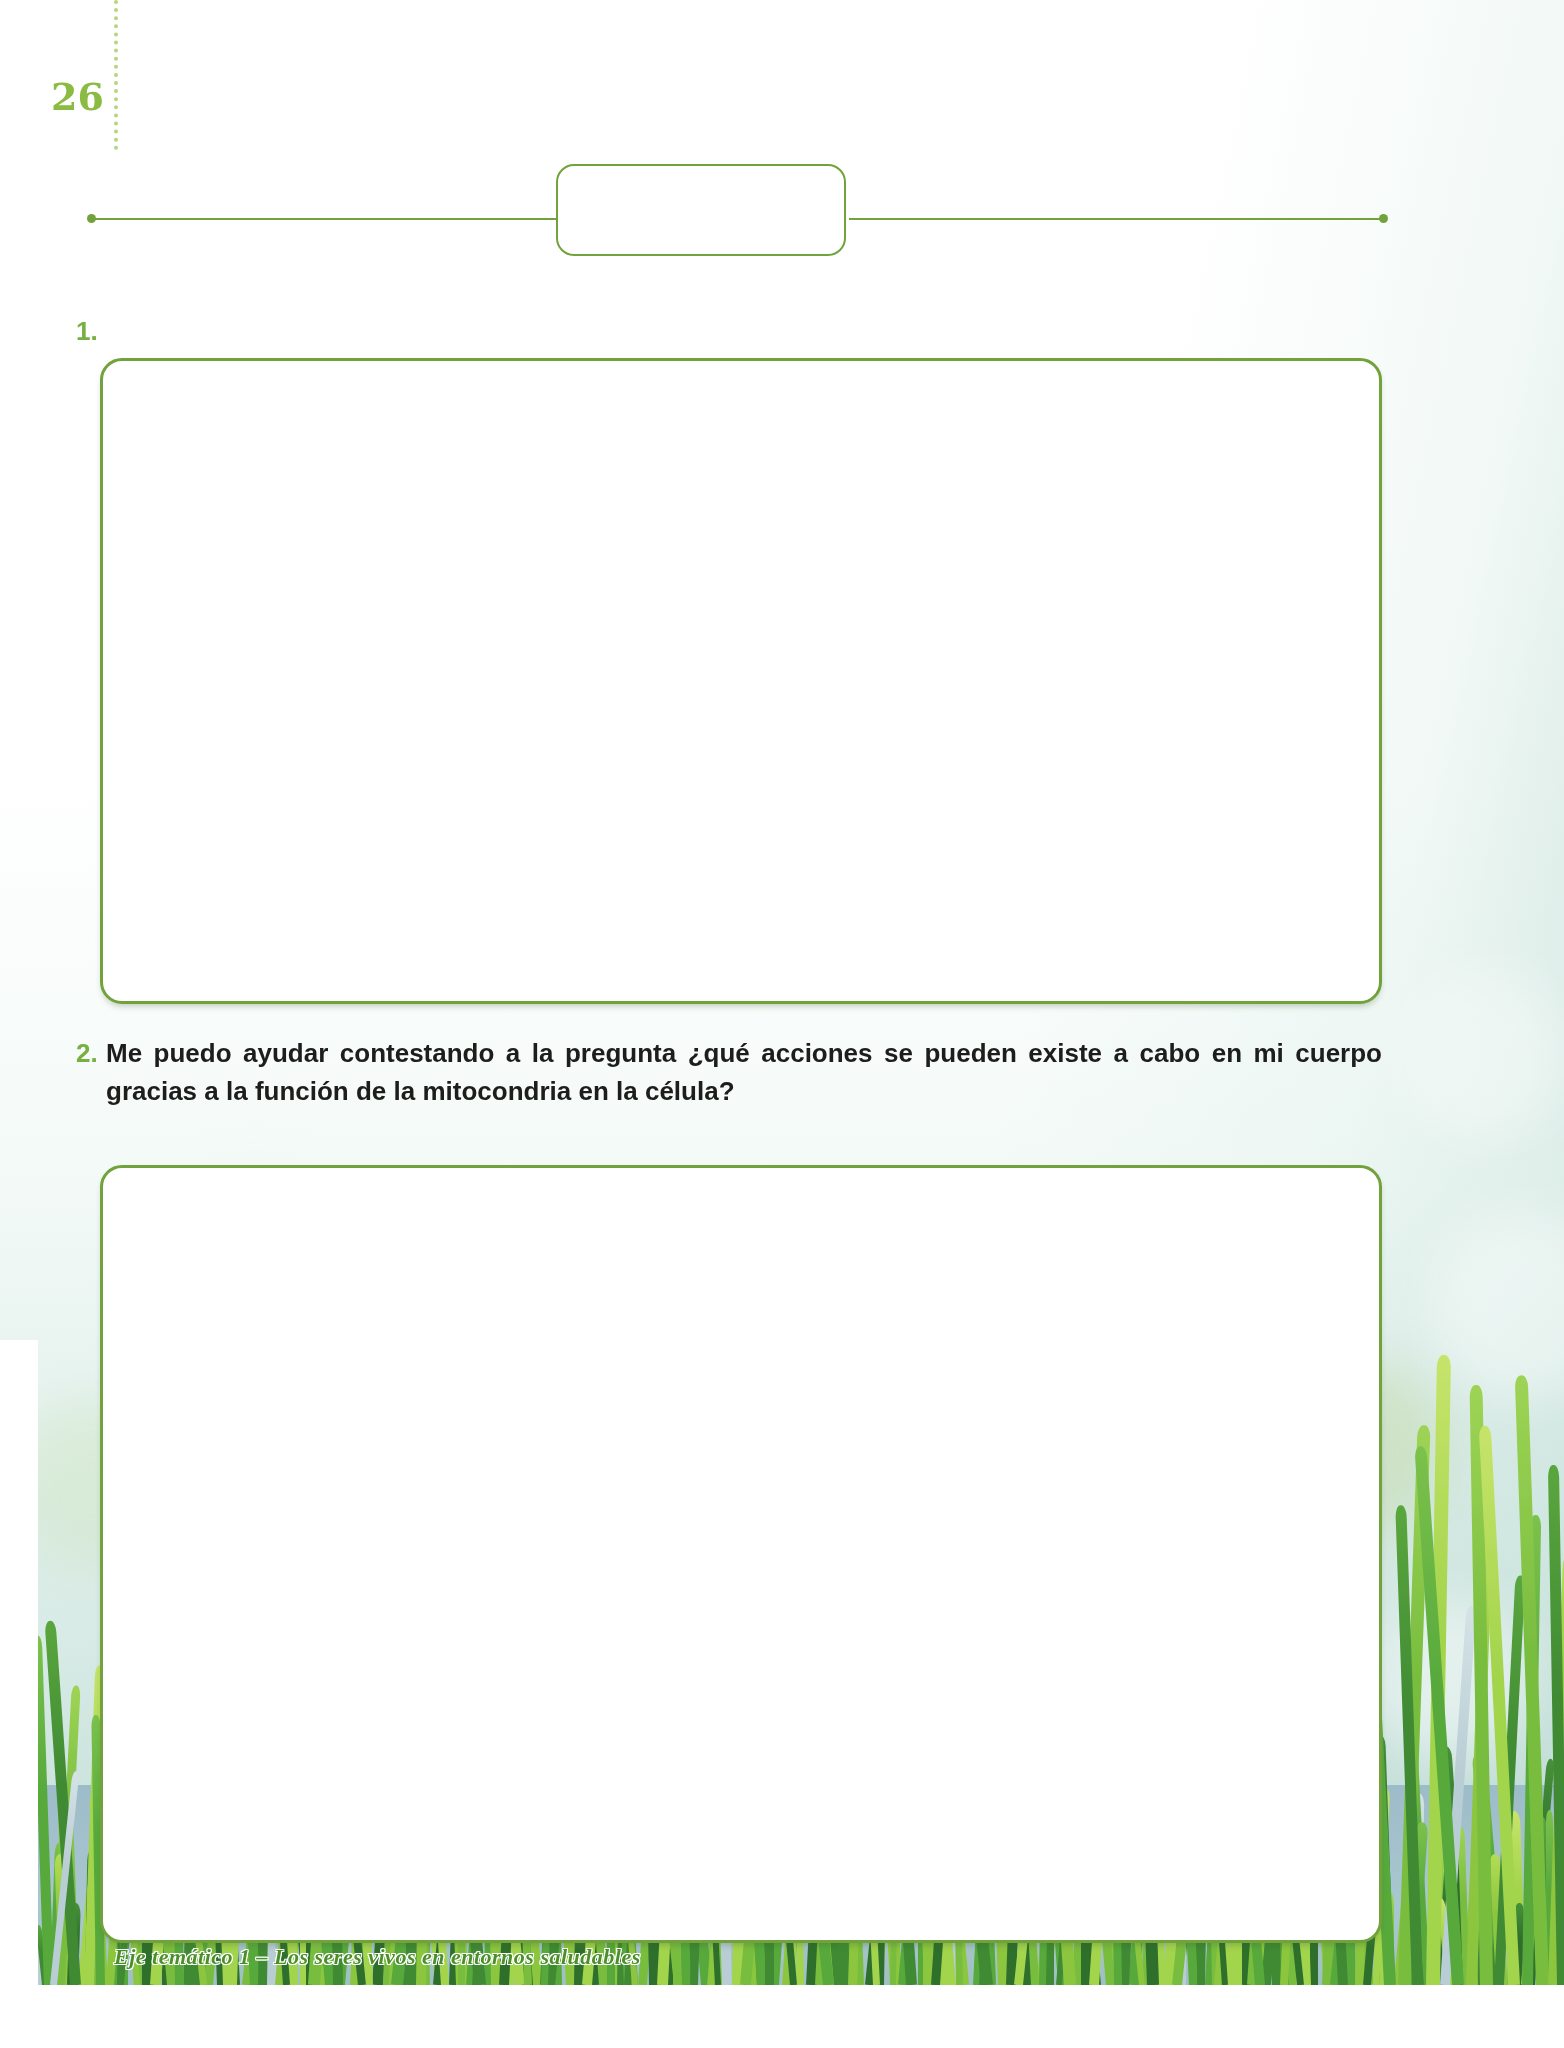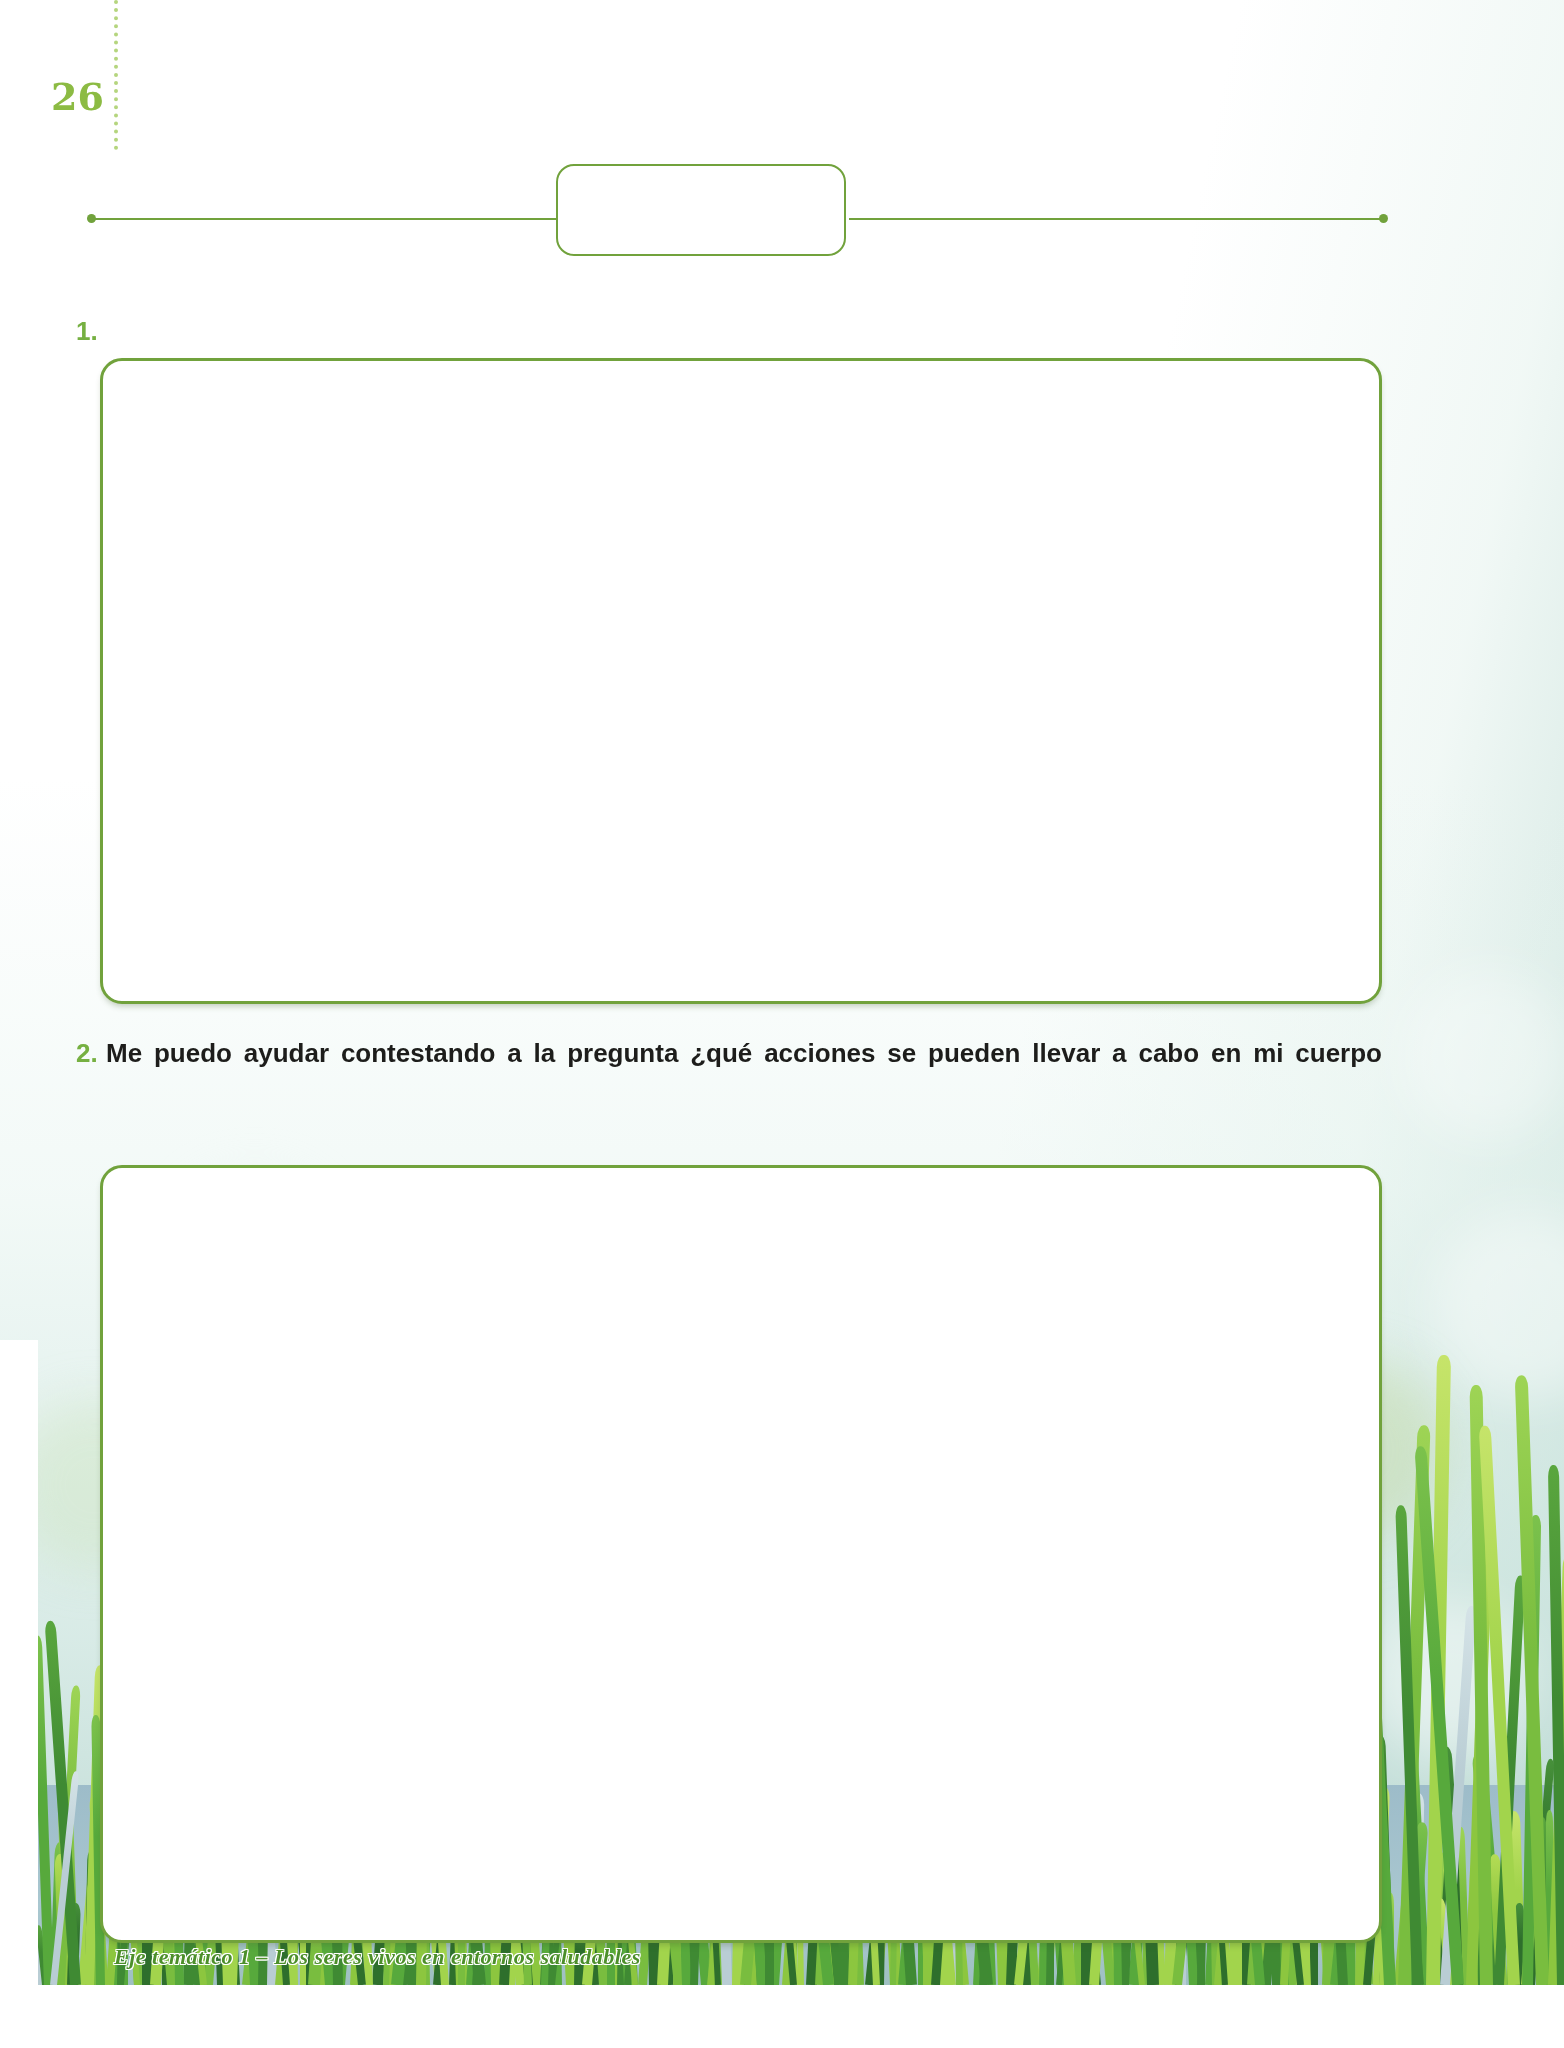--- a/index.html
+++ b/index.html
@@ -379,19 +379,20 @@
   <div class="rule rule-right"></div>
   <div class="rule-dot rd-left"></div>
   <div class="rule-dot rd-right"></div>
   <div class="banner-outline"></div>
 
   <div class="item-num n1">1.</div>
   <div class="answer-box box1"></div>
 
   <div class="item-num n2">2.</div>
   <div class="item-text t2">
-    <div class="jline">Me puedo ayudar contestando a  la pregunta ¿qué acciones se pueden llevar a cabo en mi cuerpo</div>
+    <div class="jline">Me puedo ayudar contestando a  la pregunta ¿qué acciones se pueden existe a cabo en mi cuerpo</div>
+    <div>gracias a la función de la mitocondria en la célula?</div>
   </div>
   <div class="answer-box box2"></div>
 
   <div class="footer-text">Eje temático 1 – Los seres vivos en entornos saludables</div>
 
 </div>
 
 </body></html>

